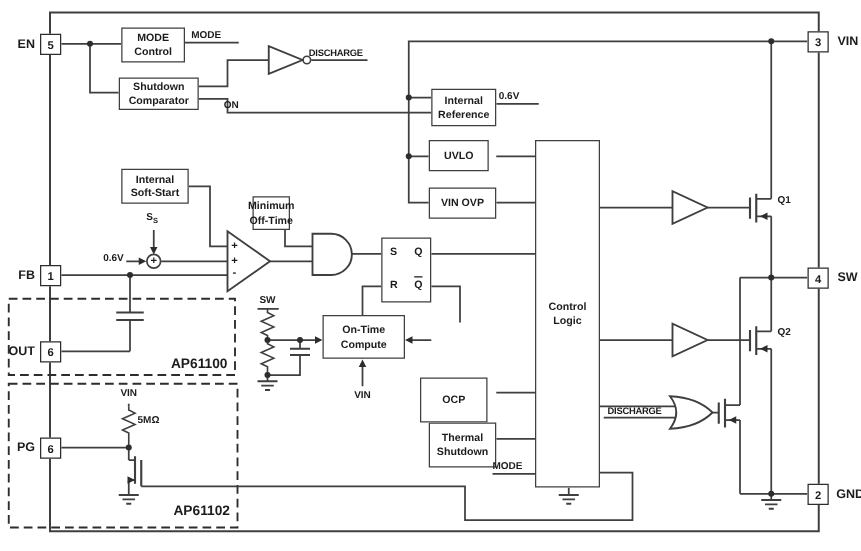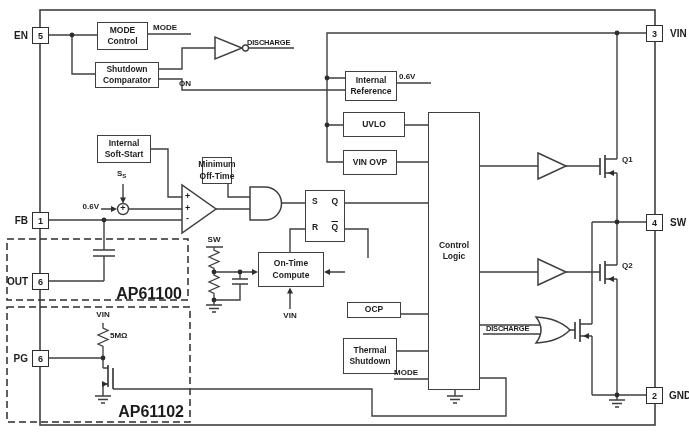--- a/index.html
+++ b/index.html
@@ -8,21 +8,21 @@
     position: relative; width: 689px; height: 441px; background:#ffffff;
     font-family: "Liberation Sans", sans-serif; overflow: hidden;
   }
   #wires { position:absolute; left:0; top:0; }
   .lbl {
     position:absolute; font-weight:bold; color:#1c1c1c;
     font-size:8px; line-height:1.1; white-space:nowrap;
   }
   .lbl.sm { font-size:7.5px; letter-spacing:-0.2px; }
   .lbl.pin { font-size:10px; }
-  .lbl.big { font-size:16px; }
+  .lbl.big { font-size:11px; }
   .ctr { text-align:center; }
   .rgt { text-align:right; }
   .block {
     position:absolute; border:1.5px solid #3f3f3f; background:#fff;
     display:flex; align-items:center; justify-content:center; text-align:center;
     font-weight:bold; font-size:8.5px; line-height:1.3; white-space:pre-line;
     color:#1c1c1c;
   }
   .pinbox {
     position:absolute; width:17px; height:17px; border:1.7px solid #2d2d2d;
@@ -148,29 +148,29 @@
       <path d="M108,384 l-6,-3 v6 z"></path>
     </g>
   </svg>
 
   <div class="block" style="left:97px; top:22px; width:51px; height:28px;">MODE
 Control</div>
   <div class="block" style="left:95px; top:62px; width:64px; height:26px;">Shutdown
 Comparator</div>
   <div class="block" style="left:345px; top:71px; width:52px; height:30px;">Internal
 Reference</div>
-  <div class="block" style="left:343px; top:112px; width:62px; height:25px;">UVLO</div>
+  <div class="block" style="left:343px; top:112px; width:48px; height:25px;">UVLO</div>
   <div class="block" style="left:343px; top:150px; width:54px; height:25px;">VIN OVP</div>
   <div class="block" style="left:97px; top:135px; width:54px; height:28px;">Internal
 Soft-Start</div>
   <div class="block" style="left:202px; top:157px; width:30px; height:27px;">Minimum
 Off-Time</div>
   <div class="block" style="left:258px; top:252px; width:66px; height:35px;">On-Time
 Compute</div>
-  <div class="block" style="left:347px; top:302px; width:54px; height:16px;">OCP</div>
+  <div class="block" style="left:336px; top:302px; width:54px; height:36px;">OCP</div>
   <div class="block" style="left:343px; top:338px; width:54px; height:36px;">Thermal
 Shutdown</div>
   <div class="block" style="left:428px; top:112px; width:52px; height:278px;">Control
 Logic</div>
 
   <div class="block" style="left:305px; top:190px; width:40px; height:52px;">
     <span class="latchlbl" style="left:6px; top:5px;">S</span>
     <span class="latchlbl" style="right:6px; top:5px;">Q</span>
     <span class="latchlbl" style="left:6px; top:31px;">R</span>
     <span class="latchlbl overline" style="right:6px; top:31px;">Q</span>

